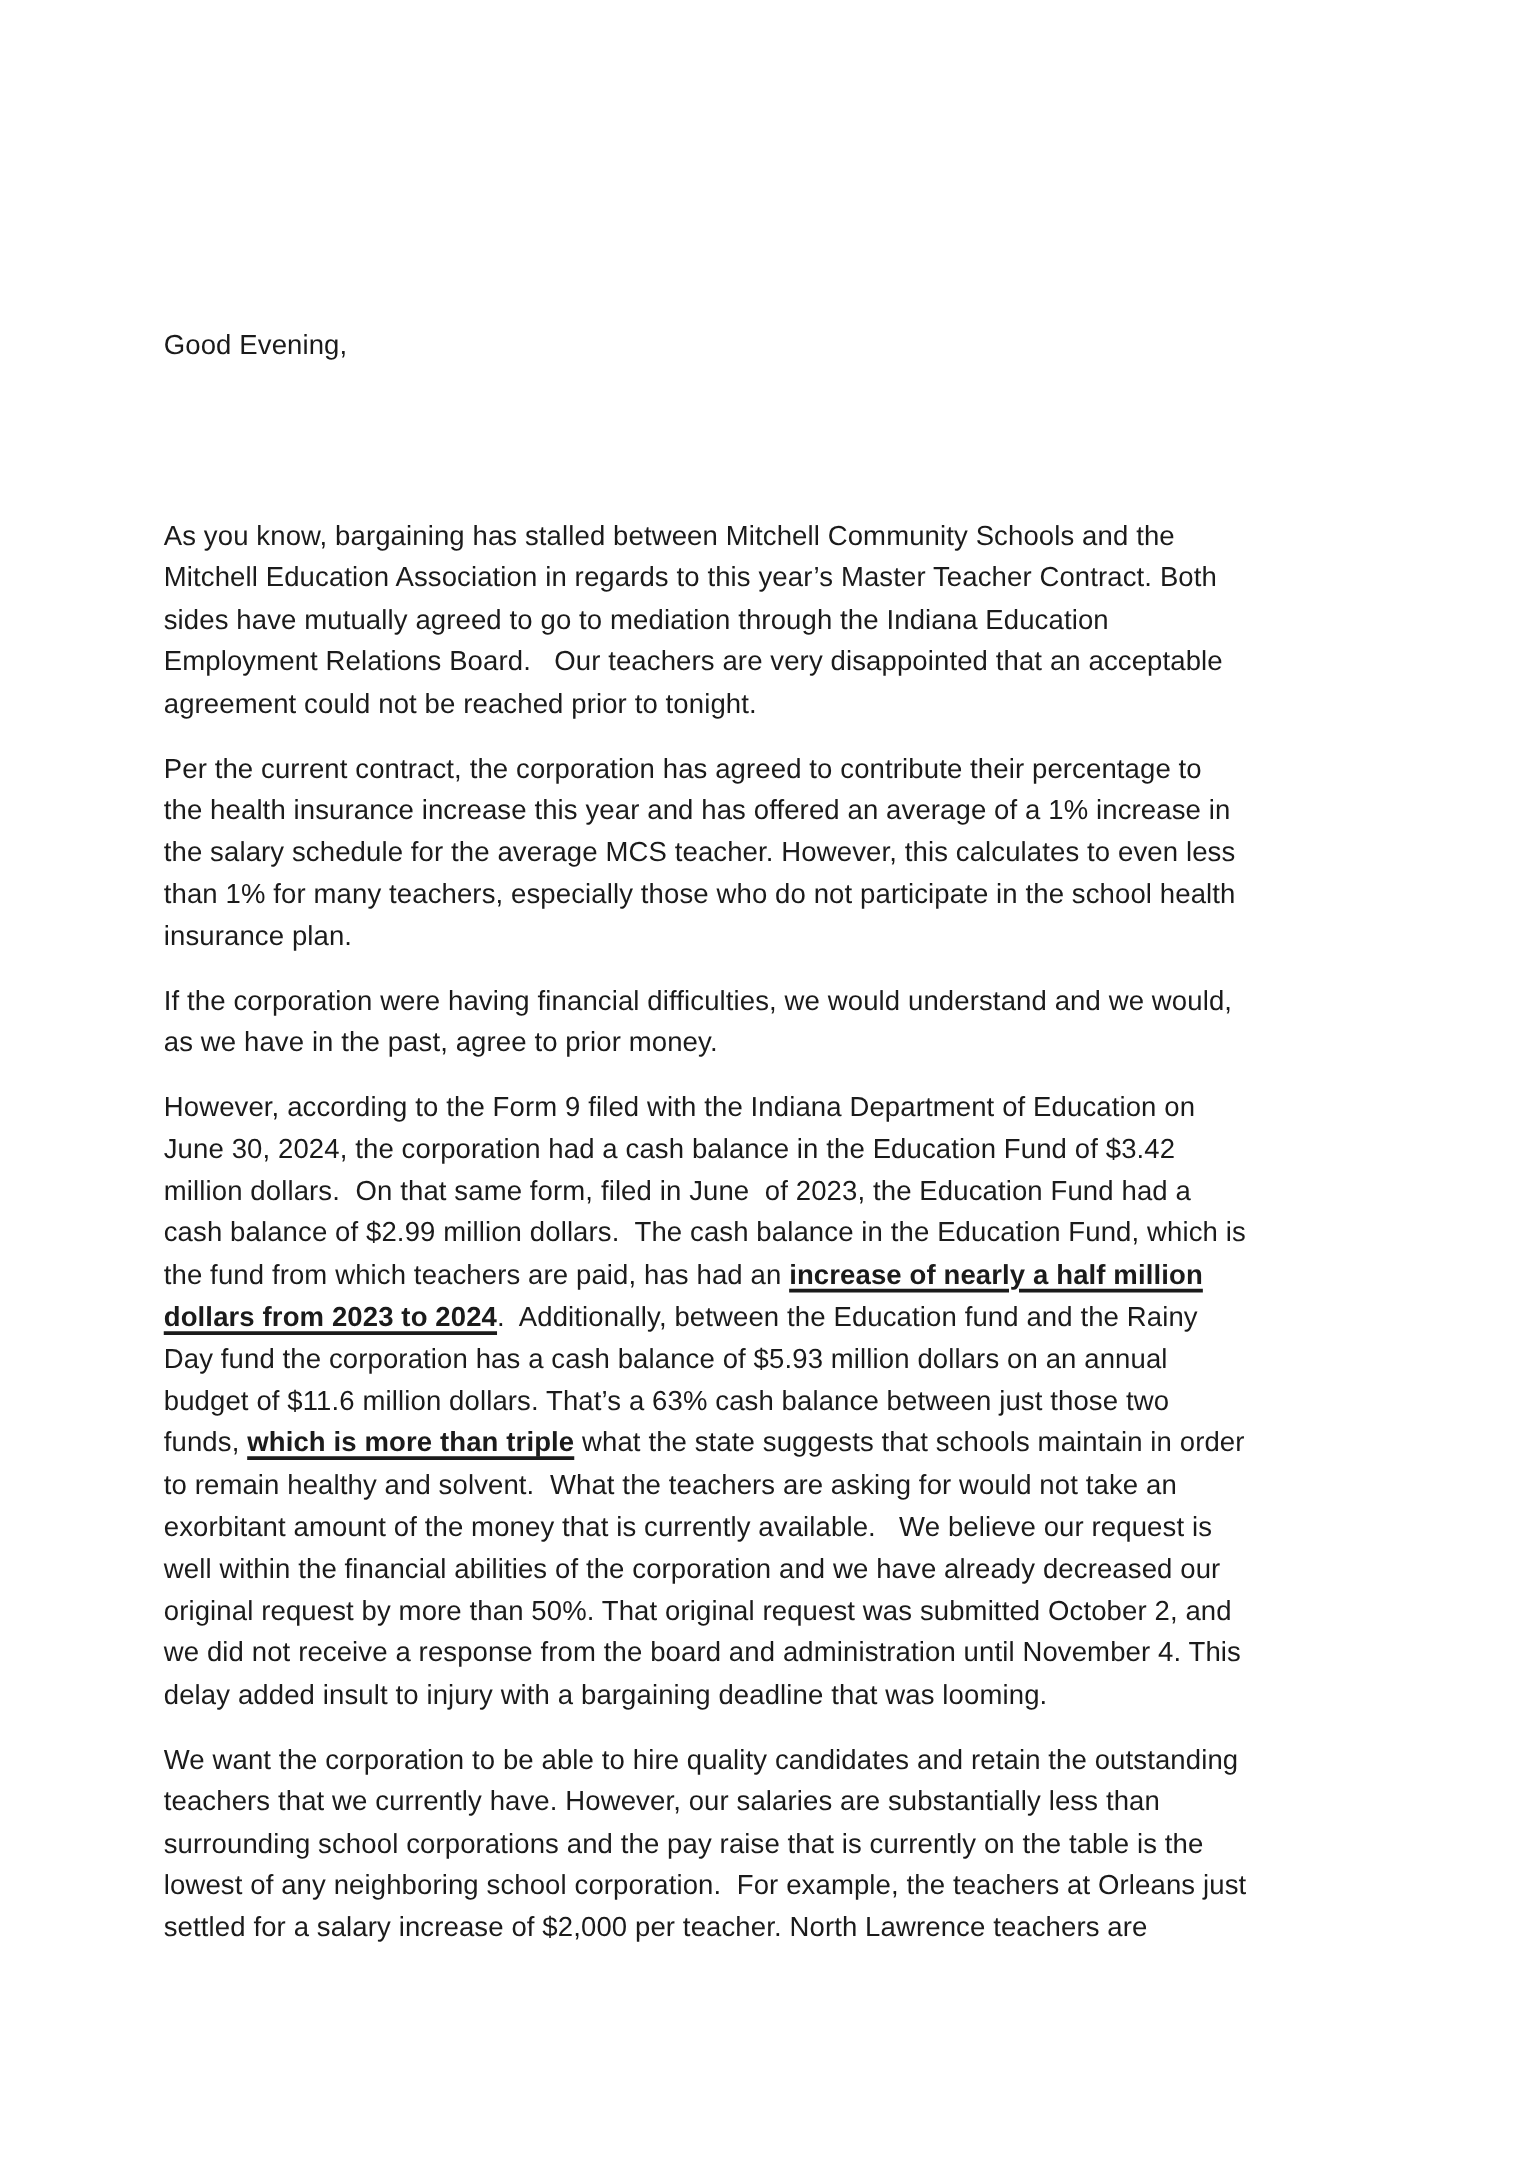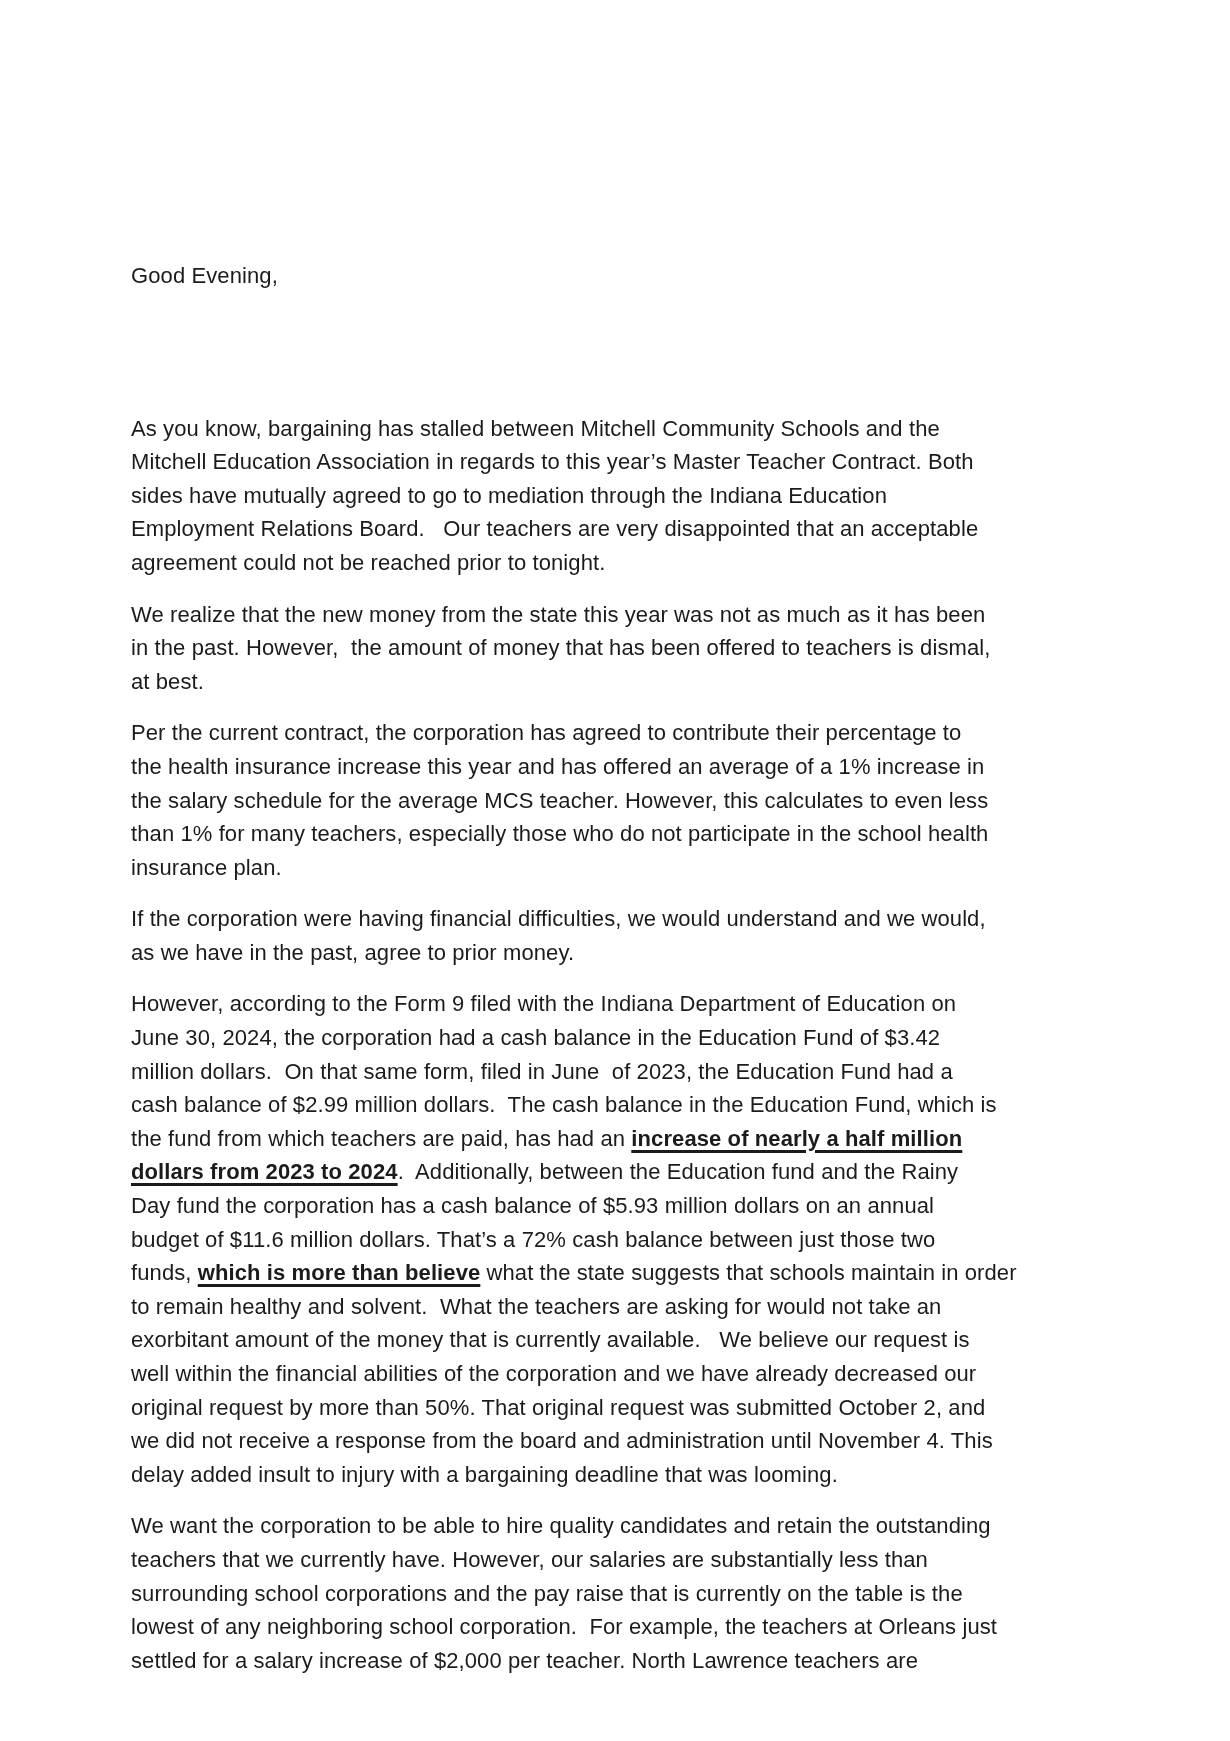--- a/index.html
+++ b/index.html
@@ -41,36 +41,34 @@
 <body>
 
 <div class="page" style="background: rgb(255, 255, 255);">
   <div class="letter" style="color: rgb(27, 27, 27);">
     <p class="para">Good Evening,</p>
     
   <p class="para"><span class="run">As you know, bargaining has stalled between Mitchell Community Schools and the
 Mitchell Education Association in regards to this year’s Master Teacher Contract. Both
 sides have mutually agreed to go to mediation through the Indiana Education
 Employment Relations Board.   Our teachers are very disappointed that an acceptable
-agreement could not be reached prior to tonight.</span></p><p class="para"><span class="run">We realize that the new money from the state this year was not as much as it has been
-in the past. However,  the amount of money that has been offered to teachers is dismal,
-at best.</span></p><p class="para"><span class="run">Per the current contract, the corporation has agreed to contribute their percentage to
+agreement could not be reached prior to tonight.</span></p><p class="para"><span class="run">Per the current contract, the corporation has agreed to contribute their percentage to
 the health insurance increase this year and has offered an average of a 1% increase in
 the salary schedule for the average MCS teacher. However, this calculates to even less
 than 1% for many teachers, especially those who do not participate in the school health
 insurance plan.</span></p><p class="para"><span class="run">If the corporation were having financial difficulties, we would understand and we would,
 as we have in the past, agree to prior money.</span></p><p class="para"><span class="run">However, according to the Form 9 filed with the Indiana Department of Education on
 June 30, 2024, the corporation had a cash balance in the Education Fund of $3.42
 million dollars.  On that same form, filed in June  of 2023, the Education Fund had a
 cash balance of $2.99 million dollars.  The cash balance in the Education Fund, which is
 the fund from which teachers are paid, has had an </span><span class="run emph">increase of nearly a half million
 dollars from 2023 to 2024</span><span class="run">.  Additionally, between the Education fund and the Rainy
 Day fund the corporation has a cash balance of $5.93 million dollars on an annual
-budget of $11.6 million dollars. That’s a 72% cash balance between just those two
-funds, </span><span class="run emph">which is more than believe</span><span class="run"> what the state suggests that schools maintain in order
+budget of $11.6 million dollars. That’s a 63% cash balance between just those two
+funds, </span><span class="run emph">which is more than triple</span><span class="run"> what the state suggests that schools maintain in order
 to remain healthy and solvent.  What the teachers are asking for would not take an
 exorbitant amount of the money that is currently available.   We believe our request is
 well within the financial abilities of the corporation and we have already decreased our
 original request by more than 50%. That original request was submitted October 2, and
 we did not receive a response from the board and administration until November 4. This
 delay added insult to injury with a bargaining deadline that was looming.</span></p><p class="para"><span class="run">We want the corporation to be able to hire quality candidates and retain the outstanding
 teachers that we currently have. However, our salaries are substantially less than
 surrounding school corporations and the pay raise that is currently on the table is the
 lowest of any neighboring school corporation.  For example, the teachers at Orleans just
 settled for a salary increase of $2,000 per teacher. North Lawrence teachers are</span></p></div>

